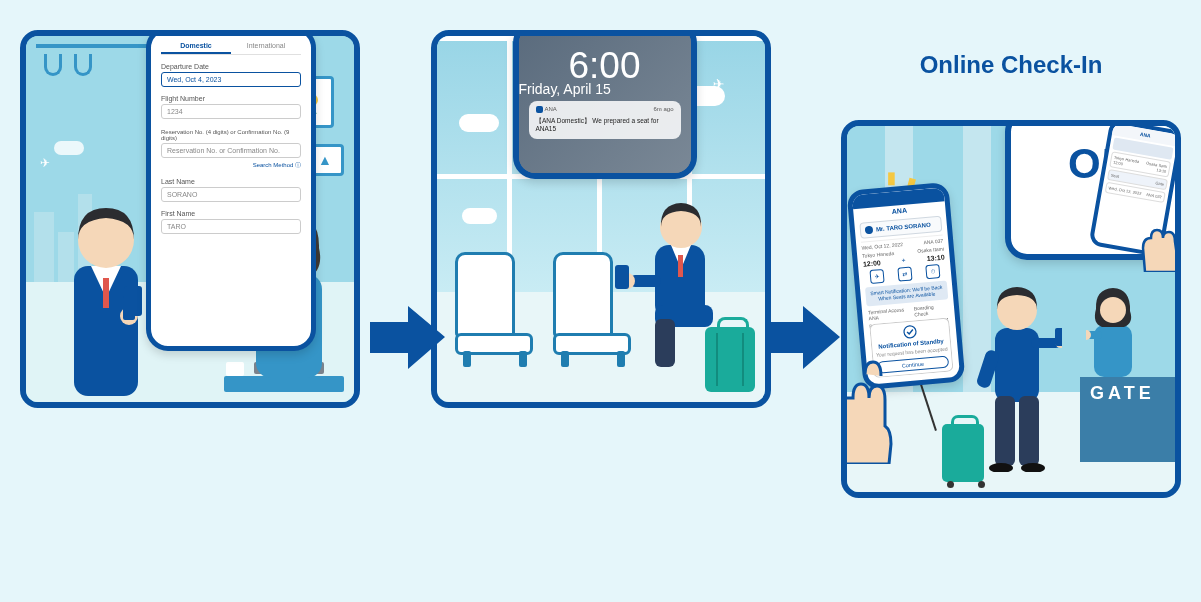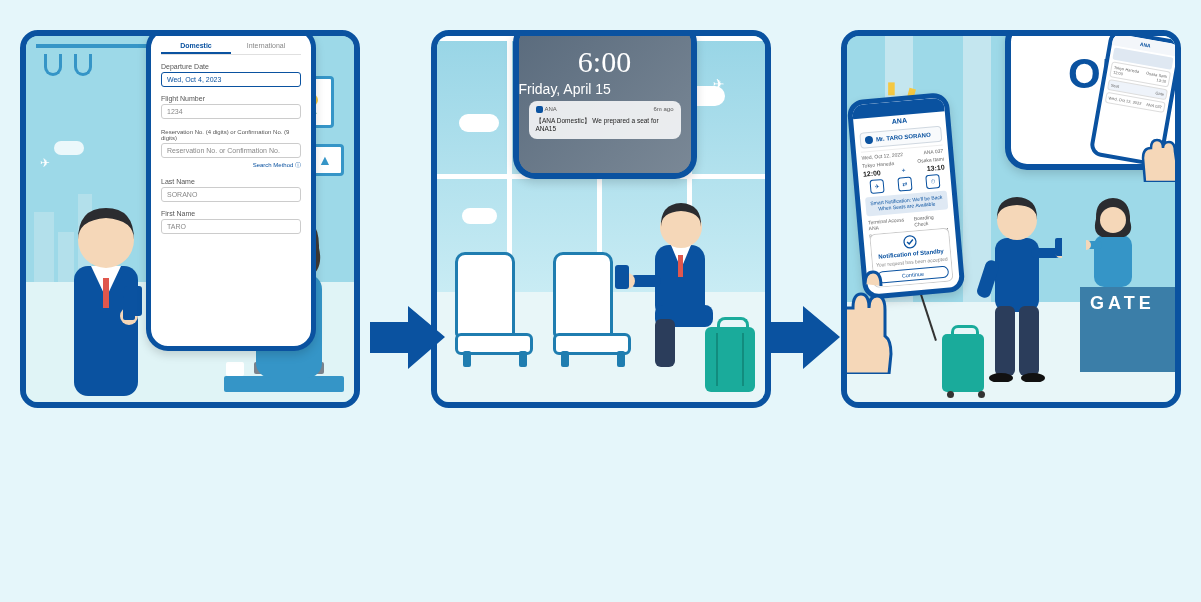--- a/index.html
+++ b/index.html
@@ -109,21 +109,21 @@
 
 
 .callout2 {
   position:absolute; left:76px; top:-15px;
   width:184px; height:158px;
   background:#6b7a8a; border:6px solid #0a52a0; border-radius:22px;
   z-index:10; overflow:hidden;
   box-shadow:0 4px 10px rgba(0,0,0,0.15);
 }
 .callout2 .bg { position:absolute; inset:0; background:linear-gradient(135deg,#5a6b7d,#7a8896); }
-.callout2 .time { position:absolute; top:18px; left:0; right:0; text-align:center; color:#fff; font-size:30px; font-weight:300;font-family:Liberation Serif, serif; }
+.callout2 .time { position:absolute; top:18px; left:0; right:0; text-align:center; color:#fff; font-size:37px; font-weight:300; }
 .callout2 .date { position:absolute; top:54px; left:0; right:0; color:#fff; font-size:14px; }
 .callout2 .notif { position:absolute; left:10px; right:10px; top:74px; background:rgba(255,255,255,0.85); border-radius:8px; padding:5px 7px; }
 .callout2 .notif-head { display:flex; justify-content:space-between; font-size:6px; color:#555; }
 .callout2 .notif-body { font-size:6.5px; color:#222; margin-top:4px; line-height:1.3; }
 
 
 .s3-sky { position:absolute; inset:0; background:#9dd9e8; }
 .s3-floor { position:absolute; left:0; right:0; bottom:0; height:100px; background:#e8f6f8; }
 .s3-pillar { position:absolute; width:28px; background:#c4e6ef; top:0; bottom:100px; }
 .s3-gate { position:absolute; right:0; bottom:30px; width:95px; height:85px; background:#3b7ea8; }
@@ -330,20 +330,21 @@
             <span><span style="display:inline-block;width:7px;height:7px;background:#0a52a0;border-radius:2px;margin-right:2px;vertical-align:middle;"></span><span>ANA</span></span>
             <span>6m ago</span>
           </div>
           <div class="notif-body">【ANA Domestic】 We prepared a seat for ANA15</div>
         </div>
       </div>
     </div>
   </div>
 
   <div class="step">
+    <div class="step-title">Online Check-In</div>
     <div class="scene">
       <div class="s3-sky"></div>
       <div class="s3-pillar" style="left:38px;"></div>
       <div class="s3-pillar" style="left:116px;"></div>
       <div class="s3-floor"></div>
       <div class="s3-board">
         <svg width="44" height="54" viewBox="0 0 44 54">
             <rect x="4" y="6" width="36" height="5" fill="#1f7db0"></rect>
             <rect x="4" y="14" width="36" height="5" fill="#1f7db0"></rect>
             <rect x="4" y="22" width="36" height="5" fill="#1f7db0"></rect>

